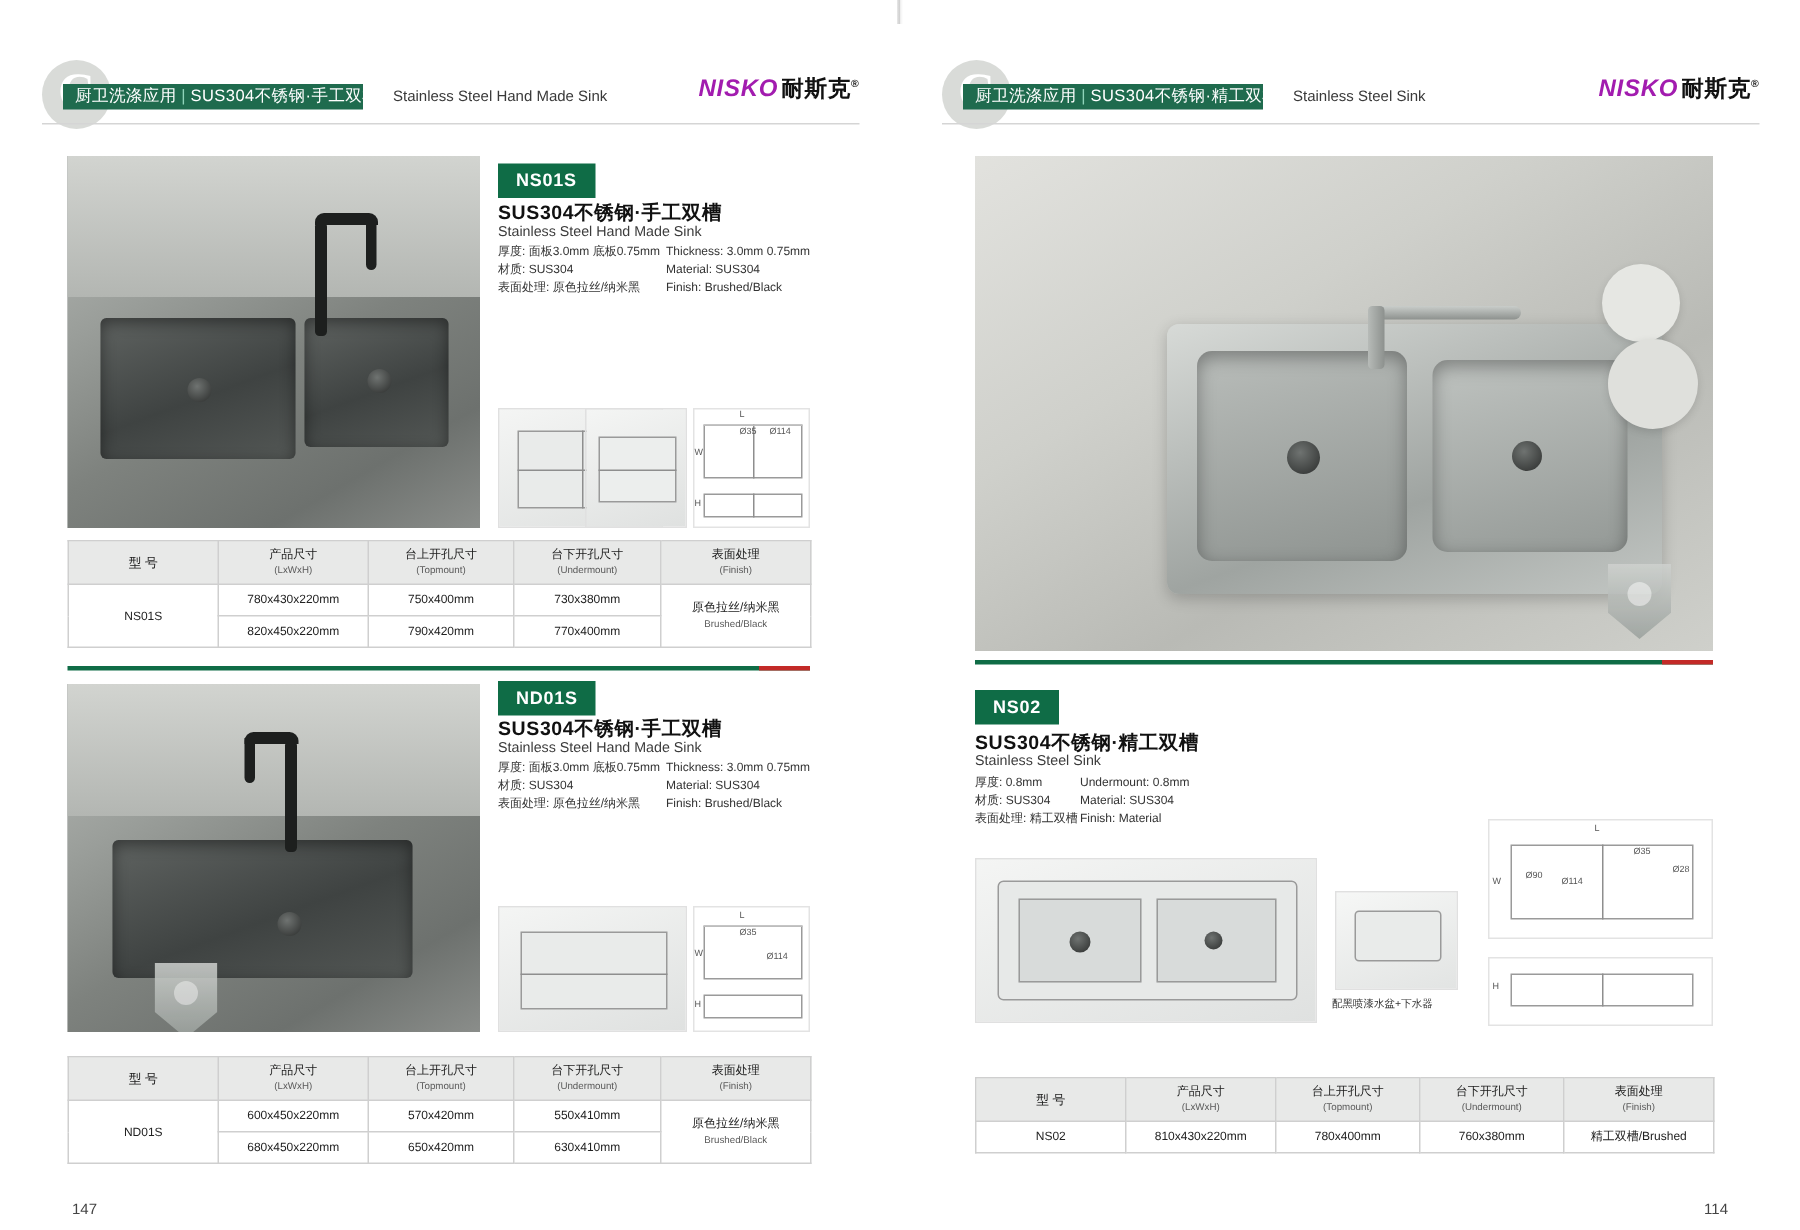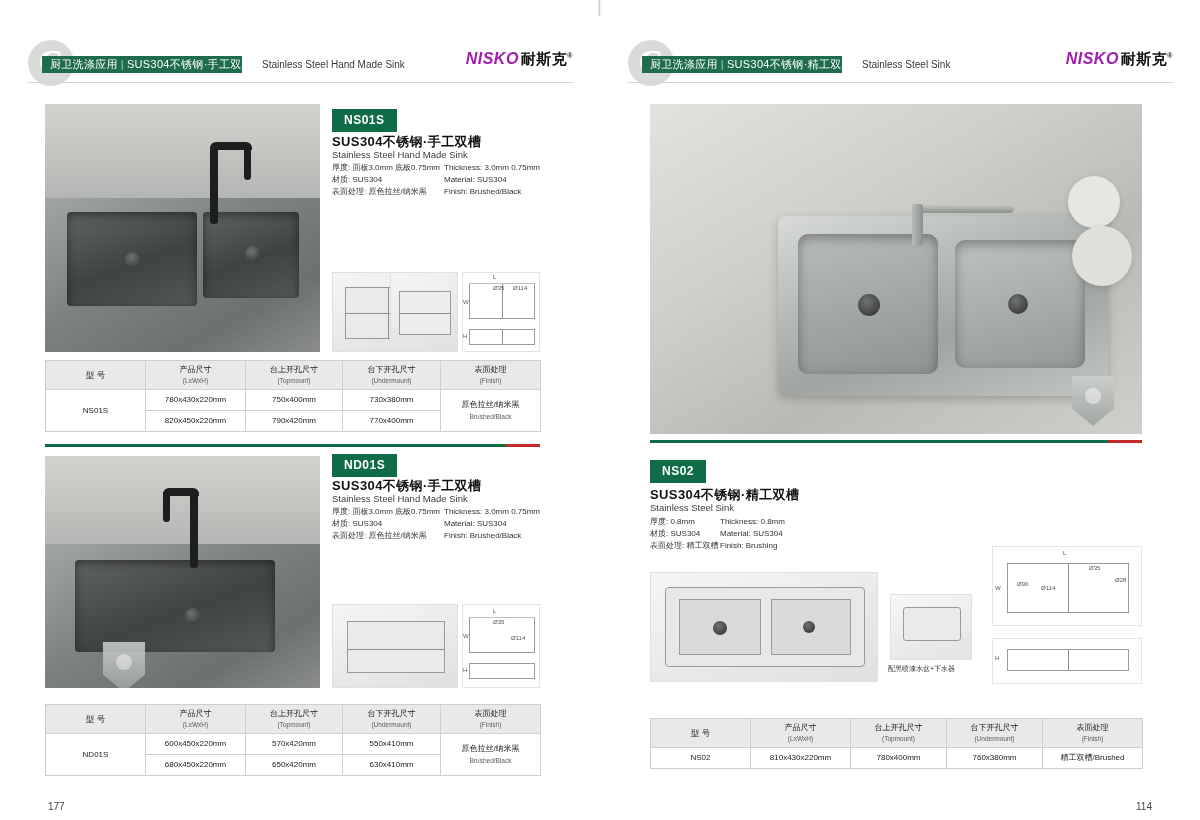--- a/index.html
+++ b/index.html
@@ -324,21 +324,21 @@
           </td>
         </tr>
         <tr>
           <td>680x450x220mm</td>
           <td>650x420mm</td>
           <td>630x410mm</td>
         </tr>
       </tbody>
     </table>
 
-    <div class="pg-num" style="left:48px;">177</div>
+    <div class="pg-num" style="left:48px;">147</div>
   </div>
 
   <div class="page page-right">
 
     <div class="hdr">
       <div class="hdr-c">C</div>
       <div class="hdr-bar"></div>
       <div class="hdr-txt">
         <span>厨卫洗涤应用</span><span class="sep">|</span><span>SUS304不锈钢·精工双槽</span>
       </div>
@@ -367,23 +367,23 @@
         <i></i>
       </div>
 
     <div class="code-tab" style="left:50px; top:444px;">NS02</div>
     <div class="p-title" style="left:50px; top:470px;">SUS304不锈钢·精工双槽</div>
     <div class="p-sub" style="left:50px; top:486px;">Stainless Steel Sink</div>
 
     <div class="spec" style="left:50px; top:500px;">厚度: 0.8mm</div>
     <div class="spec" style="left:50px; top:512px;">材质: SUS304</div>
     <div class="spec" style="left:50px; top:524px;">表面处理: 精工双槽</div>
-    <div class="spec" style="left:120px; top:500px;">Thickness: 0.8mm</div>
+    <div class="spec" style="left:120px; top:500px;">Undermount: 0.8mm</div>
     <div class="spec" style="left:120px; top:512px;">Material: SUS304</div>
-    <div class="spec" style="left:120px; top:524px;">Finish: Brushing</div>
+    <div class="spec" style="left:120px; top:524px;">Finish: Material</div>
 
     <div class="draw-iso" style="left:50px; top:556px; width:228px; height:110px;">
       <div class="thin" style="left:14px; top:14px; width:200px; height:80px; background:#e7e9e8; border-radius:4px;"></div>
       <div class="thin" style="left:28px; top:26px; width:82px; height:56px; background:#d8dbda;"></div>
       <div class="thin" style="left:120px; top:26px; width:80px; height:56px; background:#d8dbda;"></div>
       <div class="drain" style="left:62px; top:48px; width:14px; height:14px;"></div>
       <div class="drain" style="left:152px; top:48px; width:12px; height:12px;"></div>
     </div>
 
     <div class="draw-iso" style="left:290px; top:578px; width:82px; height:66px; background:linear-gradient(160deg,#f6f7f6,#e2e4e3);">

